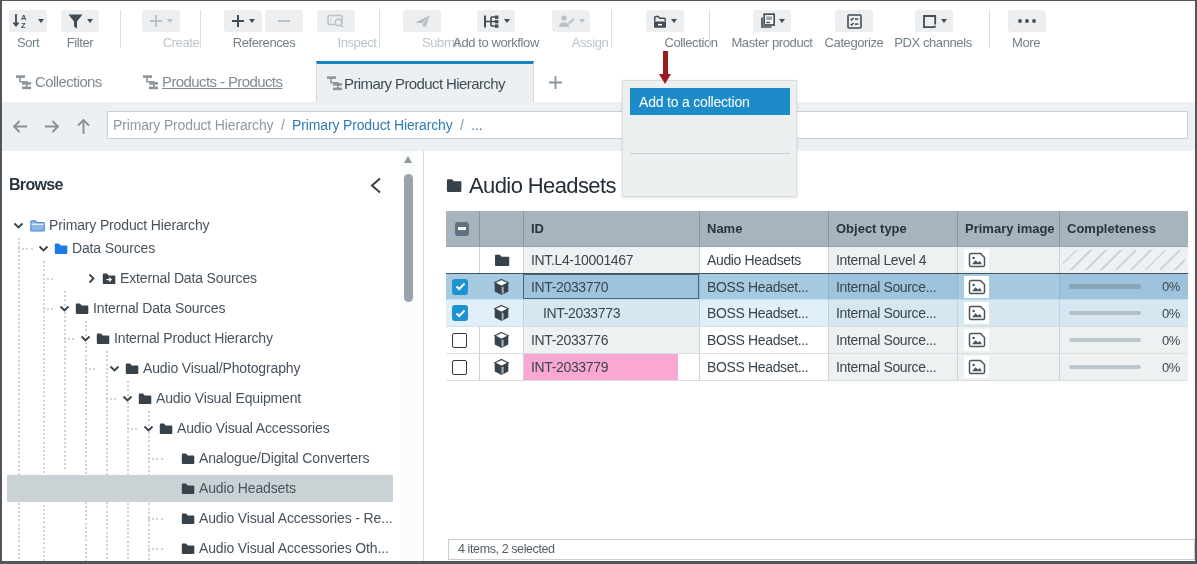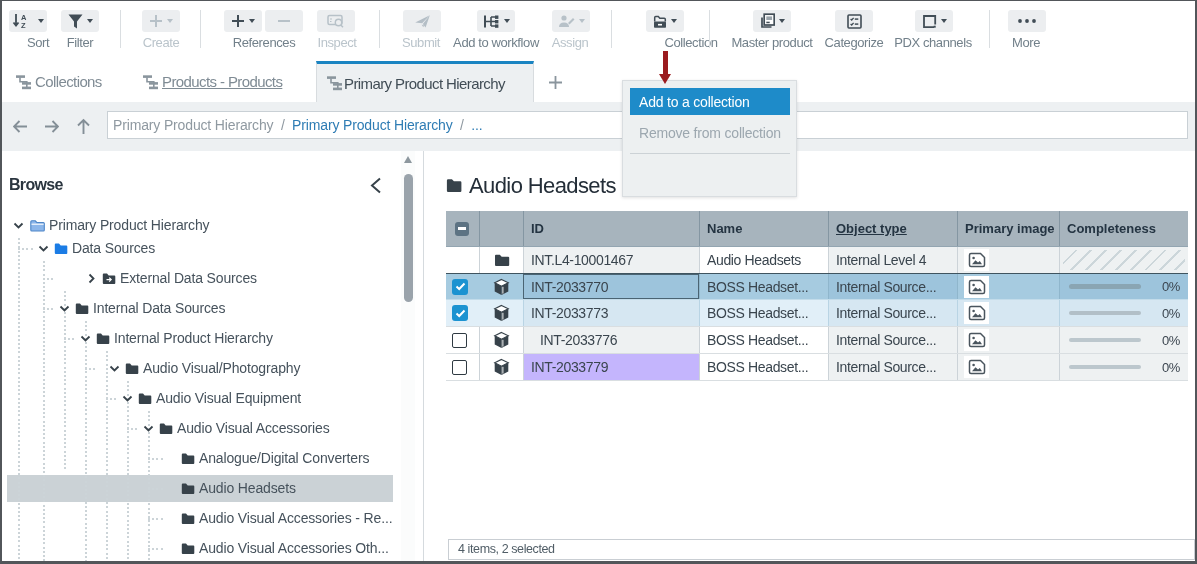--- a/index.html
+++ b/index.html
@@ -10,21 +10,21 @@
   background:#fff;
   border:2px solid #52565a;
   border-top-width:1.5px;
   border-bottom-width:3px;
 }
 .abs { position:absolute; }
 
 
 .tbtn { position:absolute; top:9px; width:38px; height:22px; background:#eceef0; border-radius:3px; display:flex; align-items:center; justify-content:center; }
 .tlabel { position:absolute; top:34px; font-size:13px; letter-spacing:-0.4px; color:#72808a; white-space:nowrap; transform:translateX(-50%); }
-.tlabel.dis { color:#bac4cb; }
+.tlabel.dis { color:#bac4cb;margin-left:20px; }
 .tsep { position:absolute; top:9px; height:38px; width:1px; background:#dadee1; }
 .caret { width:0; height:0; border-left:3.5px solid transparent; border-right:3.5px solid transparent; border-top:4.5px solid #414d56; margin-left:4px; }
 .caret.dis { border-top-color:#b7c1c8; }
 
 
 .tab { position:absolute; top:60px; height:41px; display:flex; align-items:center; font-size:15px; letter-spacing:-0.6px; color:#7f8b94; }
 .tab.active { background:#edf0f2; border-top:3px solid #1a84c2; border-left:1px solid #d8dcdf; border-right:1px solid #d8dcdf; color:#414d56; }
 .tabicon { margin-right:1px; }
 
 
@@ -64,21 +64,21 @@
 <div id="toolbar">
 
   <div class="tbtn" style="left:7px;">
     <svg width="22" height="16" viewBox="0 0 22 16">
       <path d="M4 1 L4 12 M1.5 9.5 L4 12.5 L6.5 9.5" stroke="#414d56" stroke-width="1.8" fill="none"></path>
       <text x="9" y="7" font-size="7.5" font-weight="bold" fill="#414d56" font-family="Liberation Sans">A</text>
       <text x="9" y="15" font-size="7.5" font-weight="bold" fill="#414d56" font-family="Liberation Sans">Z</text>
     </svg>
     <span class="caret"></span>
   </div>
-  <div class="tlabel" style="left:36px;">Sort</div>
+  <div class="tlabel" style="left:26px;">Sort</div>
 
   <div class="tbtn" style="left:59px;">
     <svg width="15" height="15" viewBox="0 0 15 15">
         <path d="M0.5 0.5 L14.5 0.5 L9 7.5 L9 14.5 L6 12.5 L6 7.5 Z" fill="#414d56"></path>
       </svg>
     <span class="caret"></span>
   </div>
   <div class="tlabel" style="left:78px;">Filter</div>
   <div class="tsep" style="left:118px;"></div>
 
@@ -344,21 +344,21 @@
 <div class="abs" style="left:444px; top:210px; width:742px; height:170px;">
 
   <div class="hcell" style="left:0; width:33px; border-left:none;">
       <span style="margin-left:9px; width:14px; height:14px; background:#5d7383; border-radius:3px; display:flex; align-items:center; justify-content:center;">
         <span style="width:8px; height:2.5px; background:#fff;"></span>
       </span>
     </div>
   <div class="hcell" style="left:33px; width:44px;"></div>
   <div class="hcell" style="left:77px; width:176px; padding-left:7px;">ID</div>
   <div class="hcell" style="left:253px; width:129px; padding-left:7px;">Name</div>
-  <div class="hcell" style="left:382px; width:129px; padding-left:7px;text-decoration:underline;">Object type</div>
+  <div class="hcell" style="left:382px; width:129px; padding-left:7px;">Object type</div>
   <div class="hcell" style="left:511px; width:102px; padding-left:7px;">Primary image</div>
   <div class="hcell" style="left:613px; width:129px; padding-left:7px;">Completeness</div>
 
   <div class="abs" style="left:0; top:35px; width:742px; height:1px; background:#93a5b1;"></div>
   <div class="cell" style="left:0; top:36px; width:33px; height:26px; border-left:none; background:#fff;"></div>
   <div class="cell" style="left:33px; top:36px; width:44px; height:26px; background:#fff; justify-content:center;">
       <svg width="16" height="14" viewBox="0 0 16 14">
         <path d="M1 2.8 Q1 1.8 2 1.8 L5.8 1.8 L7.7 3.8 L14.2 3.8 Q15.2 3.8 15.2 4.8 L15.2 12 Q15.2 13 14.2 13 L2 13 Q1 13 1 12 Z" fill="#37424a"></path>
       </svg>
     </div>
@@ -420,21 +420,21 @@
       </span>
     </div>
   <div class="cell" style="left:33px; top:89px; width:44px; height:26px; background:#e1eff8; border-left-color:#e1eff8; justify-content:center;">
       <svg width="17" height="18" viewBox="0 0 17 18">
         <path d="M8.5 1.4 L15.3 4.8 L8.5 8.2 L1.7 4.8 Z" fill="#fff" stroke="#37424a" stroke-width="1.1"></path>
         <path d="M1.7 4.8 L8.5 8.2 L8.5 17 L1.7 13.6 Z" fill="#37424a"></path>
         <path d="M15.3 4.8 L8.5 8.2 L8.5 17 L15.3 13.6 Z" fill="#37424a"></path>
         <path d="M9.9 8.8 L9.9 15.6" stroke="#fff" stroke-width="0.95"></path>
       </svg>
     </div>
-  <div class="cell" style="left:77px; top:89px; width:176px; height:26px; background:#d6e7f2; border-left-color:#b9d4e4; padding-left:7px;">INT-2033773</div>
+  <div class="cell" style="left:77px; top:89px; width:176px; height:26px; background:#d6e7f2; border-left-color:#b9d4e4; padding-left:19px;">INT-2033773</div>
   <div class="cell" style="left:253px; top:89px; width:129px; height:26px; background:#e1eff8; border-left-color:#b9d4e4; padding-left:7px;">BOSS Headset...</div>
   <div class="cell" style="left:382px; top:89px; width:129px; height:26px; background:#d6e7f2; border-left-color:#b9d4e4; padding-left:7px;">Internal Source...</div>
   <div class="cell" style="left:511px; top:89px; width:102px; height:26px; background:#d6e7f2; border-left-color:#b9d4e4;">
       <span class="imgchip">
         <svg width="18" height="16" viewBox="0 0 18 16">
           <path d="M1.5 3 Q1.5 1.5 3 1.5 L12.5 1.5 L16.5 5.5 L16.5 13 Q16.5 14.5 15 14.5 L3 14.5 Q1.5 14.5 1.5 13 Z" fill="none" stroke="#4a555e" stroke-width="1.5"></path>
           <circle cx="5.6" cy="6" r="1.3" fill="#4a555e"></circle>
           <path d="M4 12.2 L7.5 8.2 L10 10.6 L11.8 9 L14 12.2 Z" fill="#4a555e"></path>
         </svg>
       </span>
@@ -449,21 +449,21 @@
       <span class="cb un" style="margin-left:6px;"></span>
     </div>
   <div class="cell" style="left:33px; top:116px; width:44px; height:26px; background:#fff; justify-content:center;">
       <svg width="17" height="18" viewBox="0 0 17 18">
         <path d="M8.5 1.4 L15.3 4.8 L8.5 8.2 L1.7 4.8 Z" fill="#fff" stroke="#37424a" stroke-width="1.1"></path>
         <path d="M1.7 4.8 L8.5 8.2 L8.5 17 L1.7 13.6 Z" fill="#37424a"></path>
         <path d="M15.3 4.8 L8.5 8.2 L8.5 17 L15.3 13.6 Z" fill="#37424a"></path>
         <path d="M9.9 8.8 L9.9 15.6" stroke="#fff" stroke-width="0.95"></path>
       </svg>
     </div>
-  <div class="cell" style="left:77px; top:116px; width:186px; height:26px; background:#eef1f2; padding-left:16px;">INT-2033776</div>
+  <div class="cell" style="left:77px; top:116px; width:186px; height:26px; background:#eef1f2; padding-left:7px;">INT-2033776</div>
   <div class="cell" style="left:253px; top:116px; width:129px; height:26px; background:#fff; padding-left:7px;">BOSS Headset...</div>
   <div class="cell" style="left:382px; top:116px; width:129px; height:26px; background:#eef1f2; padding-left:7px;">Internal Source...</div>
   <div class="cell" style="left:511px; top:116px; width:102px; height:26px; background:#eef1f2;">
       <span class="imgchip">
         <svg width="18" height="16" viewBox="0 0 18 16">
           <path d="M1.5 3 Q1.5 1.5 3 1.5 L12.5 1.5 L16.5 5.5 L16.5 13 Q16.5 14.5 15 14.5 L3 14.5 Q1.5 14.5 1.5 13 Z" fill="none" stroke="#4a555e" stroke-width="1.5"></path>
           <circle cx="5.6" cy="6" r="1.3" fill="#4a555e"></circle>
           <path d="M4 12.2 L7.5 8.2 L10 10.6 L11.8 9 L14 12.2 Z" fill="#4a555e"></path>
         </svg>
       </span>
@@ -478,21 +478,21 @@
       <span class="cb un" style="margin-left:6px;"></span>
     </div>
   <div class="cell" style="left:33px; top:143px; width:44px; height:26px; background:#fff; justify-content:center;">
       <svg width="17" height="18" viewBox="0 0 17 18">
         <path d="M8.5 1.4 L15.3 4.8 L8.5 8.2 L1.7 4.8 Z" fill="#fff" stroke="#37424a" stroke-width="1.1"></path>
         <path d="M1.7 4.8 L8.5 8.2 L8.5 17 L1.7 13.6 Z" fill="#37424a"></path>
         <path d="M15.3 4.8 L8.5 8.2 L8.5 17 L15.3 13.6 Z" fill="#37424a"></path>
         <path d="M9.9 8.8 L9.9 15.6" stroke="#fff" stroke-width="0.95"></path>
       </svg>
     </div>
-  <div class="cell" style="left:77px; top:143px; width:176px; height:26px; background:#c4b5fd; padding-left:7px;">INT-2033779</div>
+  <div class="cell" style="left:77px; top:143px; width:155px; height:26px; background:#f9a8d4; padding-left:7px;">INT-2033779</div>
   <div class="cell" style="left:253px; top:143px; width:129px; height:26px; background:#fff; padding-left:7px;">BOSS Headset...</div>
   <div class="cell" style="left:382px; top:143px; width:129px; height:26px; background:#eef1f2; padding-left:7px;">Internal Source...</div>
   <div class="cell" style="left:511px; top:143px; width:102px; height:26px; background:#eef1f2;">
       <span class="imgchip">
         <svg width="18" height="16" viewBox="0 0 18 16">
           <path d="M1.5 3 Q1.5 1.5 3 1.5 L12.5 1.5 L16.5 5.5 L16.5 13 Q16.5 14.5 15 14.5 L3 14.5 Q1.5 14.5 1.5 13 Z" fill="none" stroke="#4a555e" stroke-width="1.5"></path>
           <circle cx="5.6" cy="6" r="1.3" fill="#4a555e"></circle>
           <path d="M4 12.2 L7.5 8.2 L10 10.6 L11.8 9 L14 12.2 Z" fill="#4a555e"></path>
         </svg>
       </span>
@@ -503,18 +503,17 @@
     </div>
   <div class="abs" style="left:0; top:169px; width:742px; height:1px; background:#d9dee1;"></div>
 </div>
 
 <div class="abs" style="left:446px; top:538px; width:747px; height:20.5px; border:1px solid #c9ced3; background:#fff; display:flex; align-items:center;">
   <span style="margin-left:9px; font-size:12.5px; letter-spacing:-0.4px; color:#505d66;">4 items, 2 selected</span>
 </div>
 
 <div id="menu">
   <div class="mitem sel" style="top:7px;">Add to a collection</div>
-  <div class="mitem" style="top:38px;">Remove from collection</div>
   <div class="abs" style="left:7px; top:72px; width:160px; height:1px; background:#ccd2d6;"></div>
 </div>
 
 <div class="abs" style="left:660.5px; top:50px; width:5px; height:23px; background:#9b1b1f;"></div>
 <div class="abs" style="left:656.5px; top:73px; width:0; height:0; border-left:6.5px solid transparent; border-right:6.5px solid transparent; border-top:10px solid #9b1b1f;"></div>
 
 </body></html>

